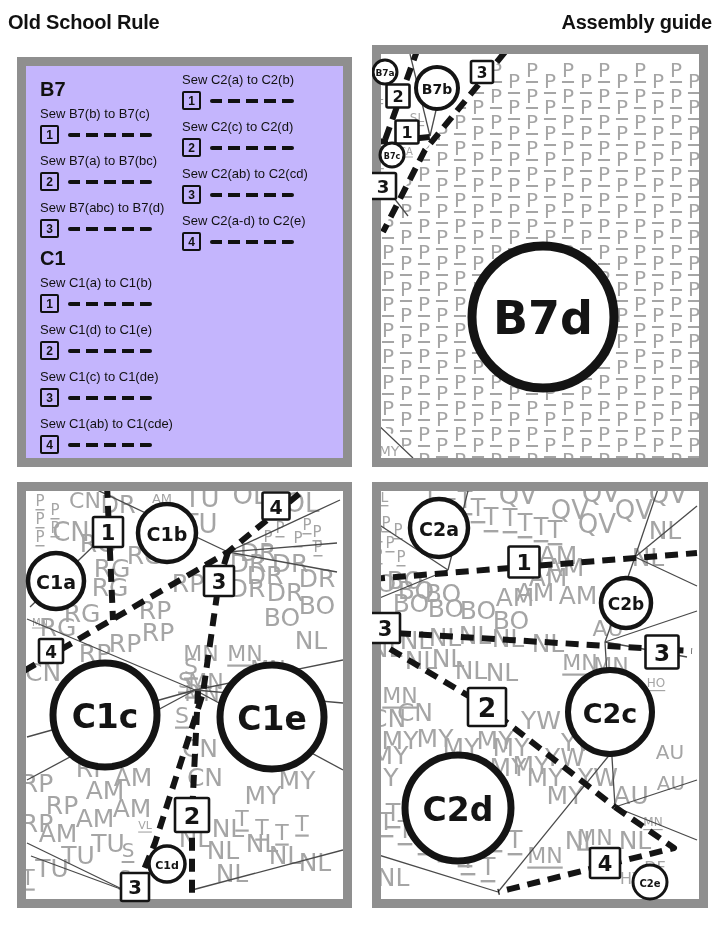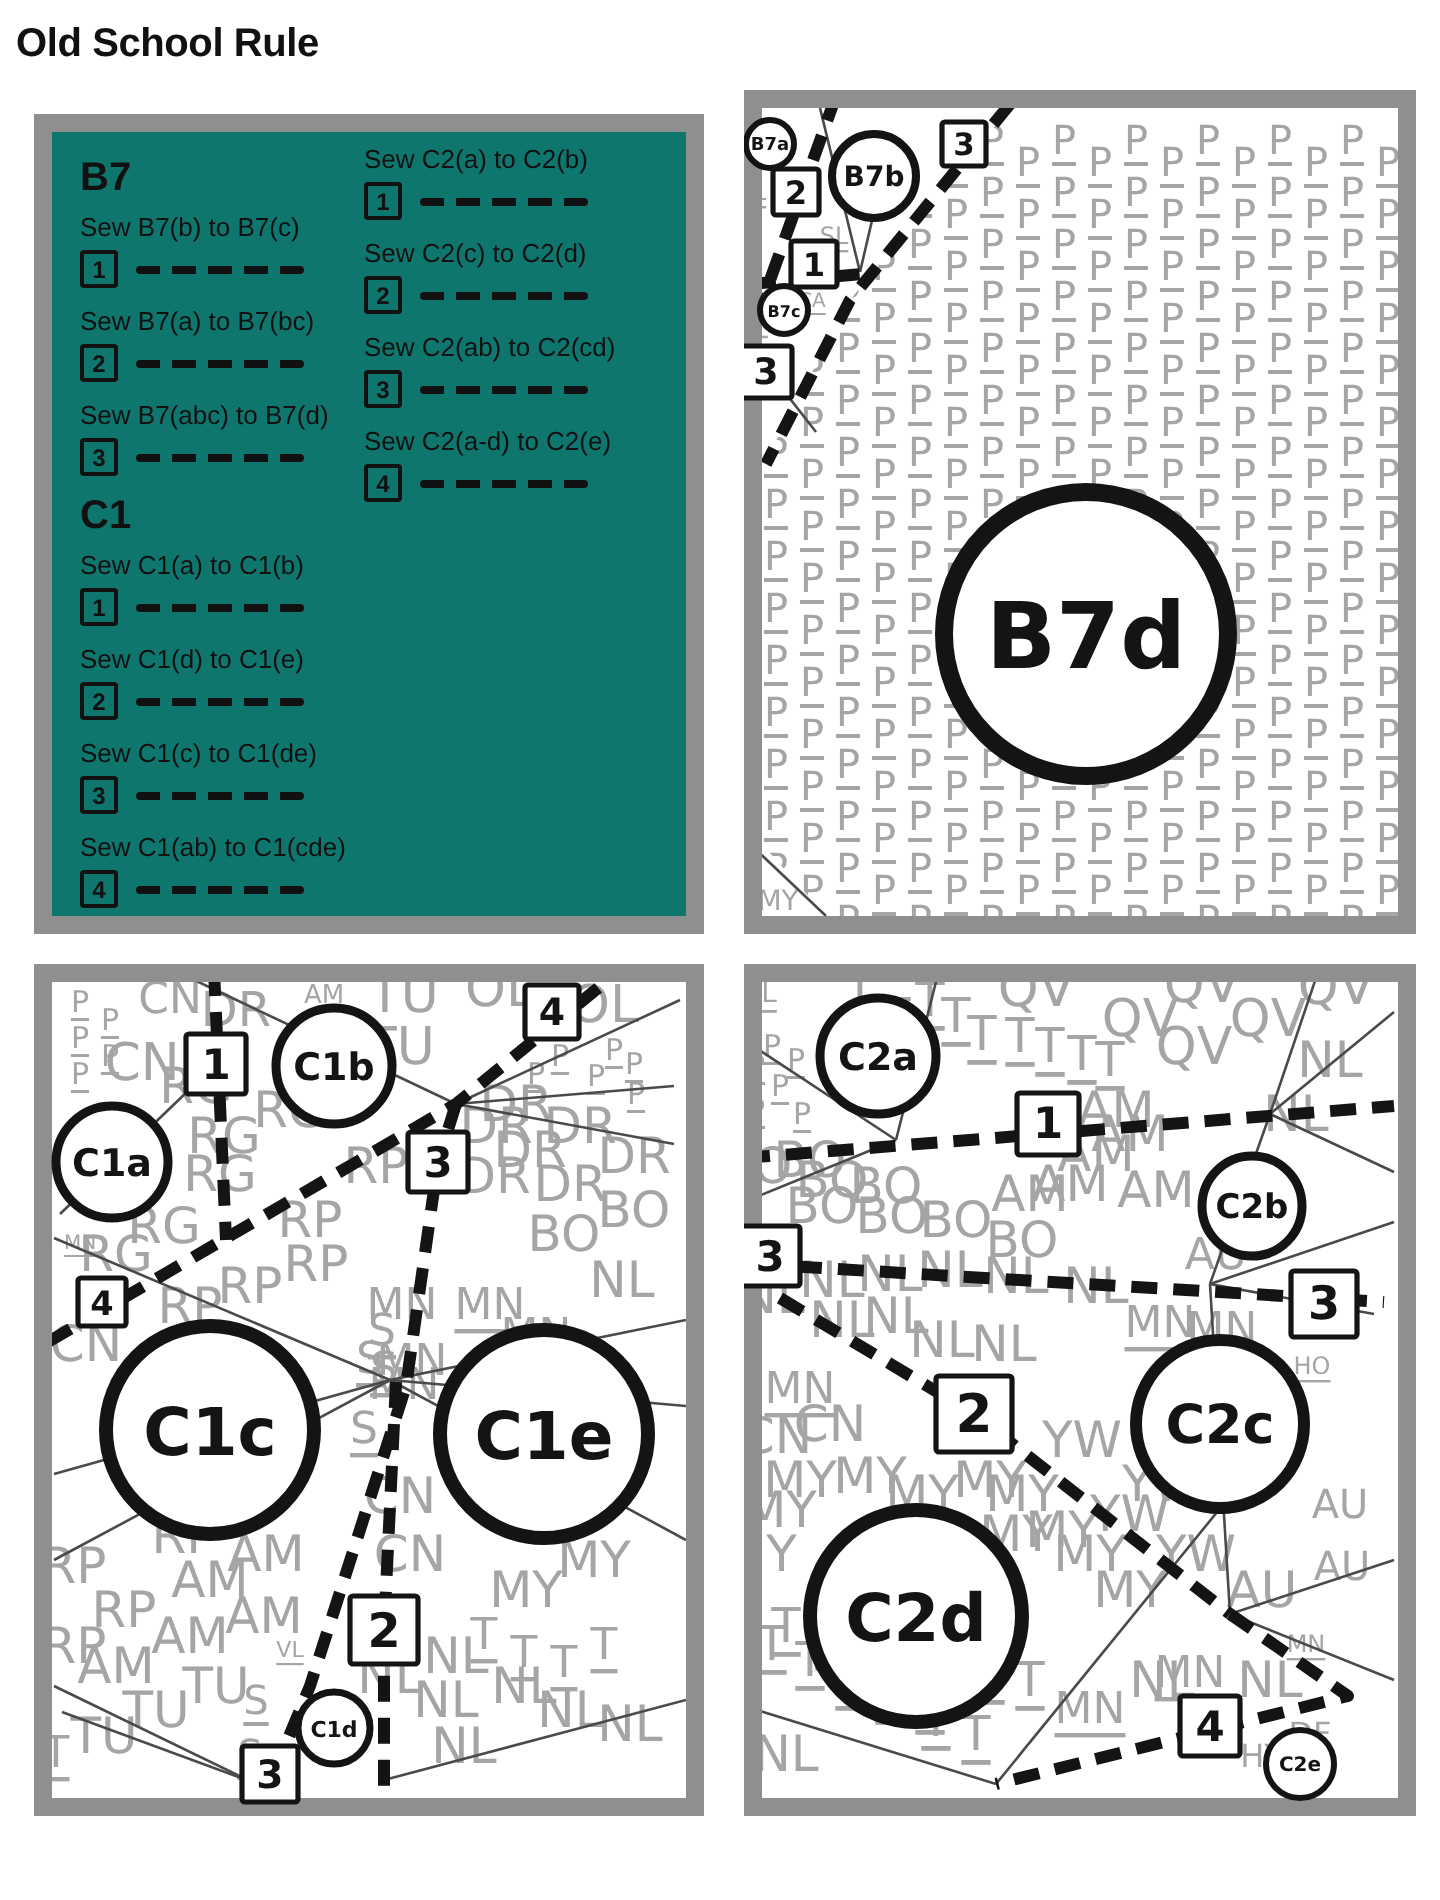--- a/index.html
+++ b/index.html
@@ -3,37 +3,38 @@
 <meta charset="utf-8">
 <style>
   html,body{margin:0;padding:0;background:#fff;}
   body{width:720px;height:950px;font-family:"Liberation Sans",sans-serif;color:#111;}
   .page{position:relative;width:720px;height:950px;overflow:hidden;background:#fff;}
   .hdr{position:absolute;top:11px;left:8px;right:8px;display:flex;justify-content:space-between;
        font-size:20px;font-weight:bold;letter-spacing:-0.2px;}
   .ftr{position:absolute;top:965px;left:8px;right:8px;display:flex;justify-content:space-between;
        font-size:20px;font-weight:bold;letter-spacing:-0.2px;}
   .instr{position:absolute;left:17px;top:57px;width:335px;height:410px;box-sizing:border-box;
-         background:#0f766e;border:9px solid #8f8f8f;display:flex;padding:4px 0 0 14px;}
+         background:#c4b5fd;border:9px solid #8f8f8f;display:flex;padding:4px 0 0 14px;}
   .icol{width:142px;flex:none;}
   .sec-title{font-size:20px;font-weight:bold;margin:8px 0 5px;}
   .step-text{font-size:13px;font-weight:normal;margin:2px 0 4px;white-space:nowrap;}
   .step-row{display:flex;align-items:center;margin:2px 0 9px;}
   .step-num{width:15px;height:15px;flex:none;border:2px solid #111;border-radius:2px;font-size:12px;
             font-weight:bold;display:flex;align-items:center;justify-content:center;margin-right:9px;}
   .step-dash{width:84px;height:4px;border-radius:2px;
              background:repeating-linear-gradient(90deg,#111 0 12px,transparent 12px 18px);}
   svg text{user-select:none;}
 </style>
 </head>
 <body>
 
 <div class="page">
   <div class="hdr">
     <span>Old School Rule</span>
+    <span>Assembly guide</span>
   </div>
 
   <div class="instr" id="instr-panel">
       <div class="icol">
         <div class="sec-title">B7</div>
         <div class="step-text">Sew B7(b) to B7(c)</div>
         <div class="step-row">
           <div class="step-num">1</div>
           <div class="step-dash"></div>
         </div>

